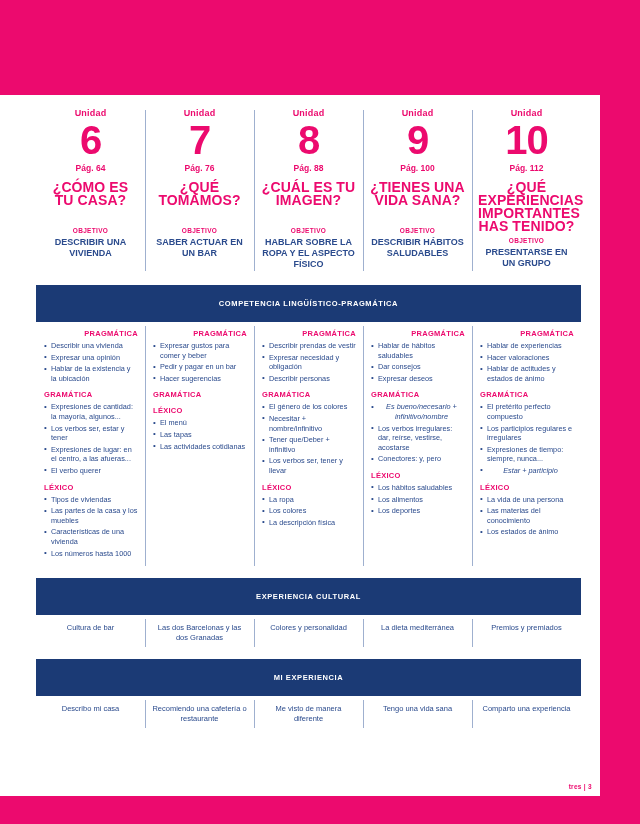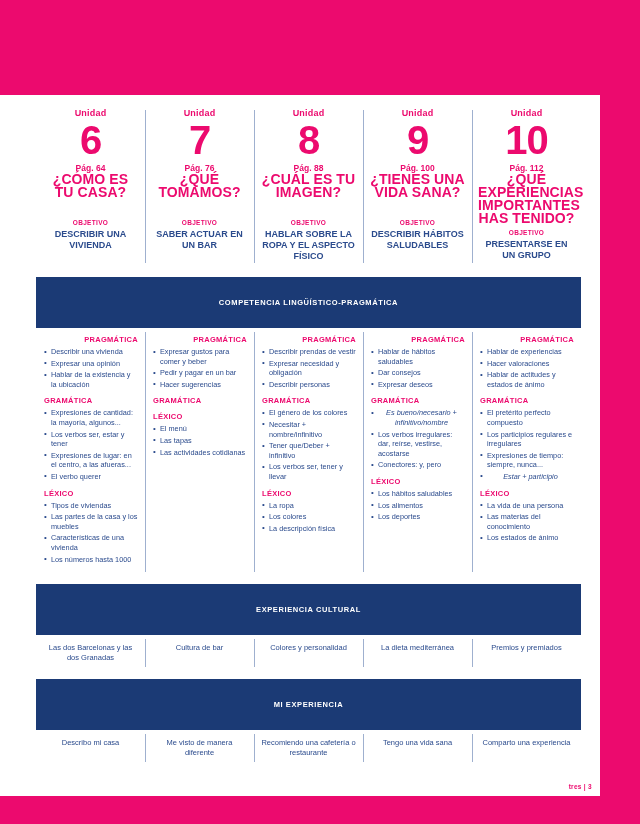--- a/index.html
+++ b/index.html
@@ -85,21 +85,21 @@
     font-size: 40px;
     font-weight: bold;
     line-height: 42px;
     letter-spacing: -1px;
   }
   .unit-page {
     color: #ec0a6e;
     font-size: 8.5px;
     font-weight: bold;
     margin-top: 2px;
-    margin-bottom: 0;
+    margin-bottom: 8px;
   }
   .unit-title {
     color: #ec0a6e;
     font-size: 14px;
     font-weight: bold;
     line-height: 13px;
     letter-spacing: .1px;
     min-height: 42px;
     text-transform: uppercase;
   }
@@ -120,21 +120,21 @@
     min-height: 30px;
   }
   
   .bar {
     background: #1b3a75;
     color: #ffffff;
     text-align: center;
     font-size: 7.5px;
     font-weight: bold;
     letter-spacing: .6px;
-    padding: 21px 0;
+    padding: 14px 0;
     margin-top: 8px;
     text-transform: uppercase;
   }
   
   .body-cols {
     display: flex;
     width: 100%;
     border-bottom: 0;
   }
   .body-col {
@@ -381,32 +381,32 @@
         <ul class="items">
           <li>La vida de una persona</li>
           <li>Las materias del conocimiento</li>
           <li>Los estados de ánimo</li>
         </ul>
       </div>
     </div>
 
     <div class="bar">EXPERIENCIA CULTURAL</div>
     <div class="row-cols">
+      <div class="row-col">Cultura de bar</div>
       <div class="row-col">Las dos Barcelonas y las dos Granadas</div>
-      <div class="row-col">Cultura de bar</div>
       <div class="row-col">Colores y personalidad</div>
       <div class="row-col">La dieta mediterránea</div>
       <div class="row-col">Premios y premiados</div>
     </div>
 
     <div class="bar">MI EXPERIENCIA</div>
     <div class="row-cols">
       <div class="row-col">Describo mi casa</div>
+      <div class="row-col">Recomiendo una cafetería o restaurante</div>
       <div class="row-col">Me visto de manera diferente</div>
-      <div class="row-col">Recomiendo una cafetería o restaurante</div>
       <div class="row-col">Tengo una vida sana</div>
       <div class="row-col">Comparto una experiencia</div>
     </div>
 
   </div>
 
   <div class="folio">tres | 3</div>
 </div>
 
 </body></html>

